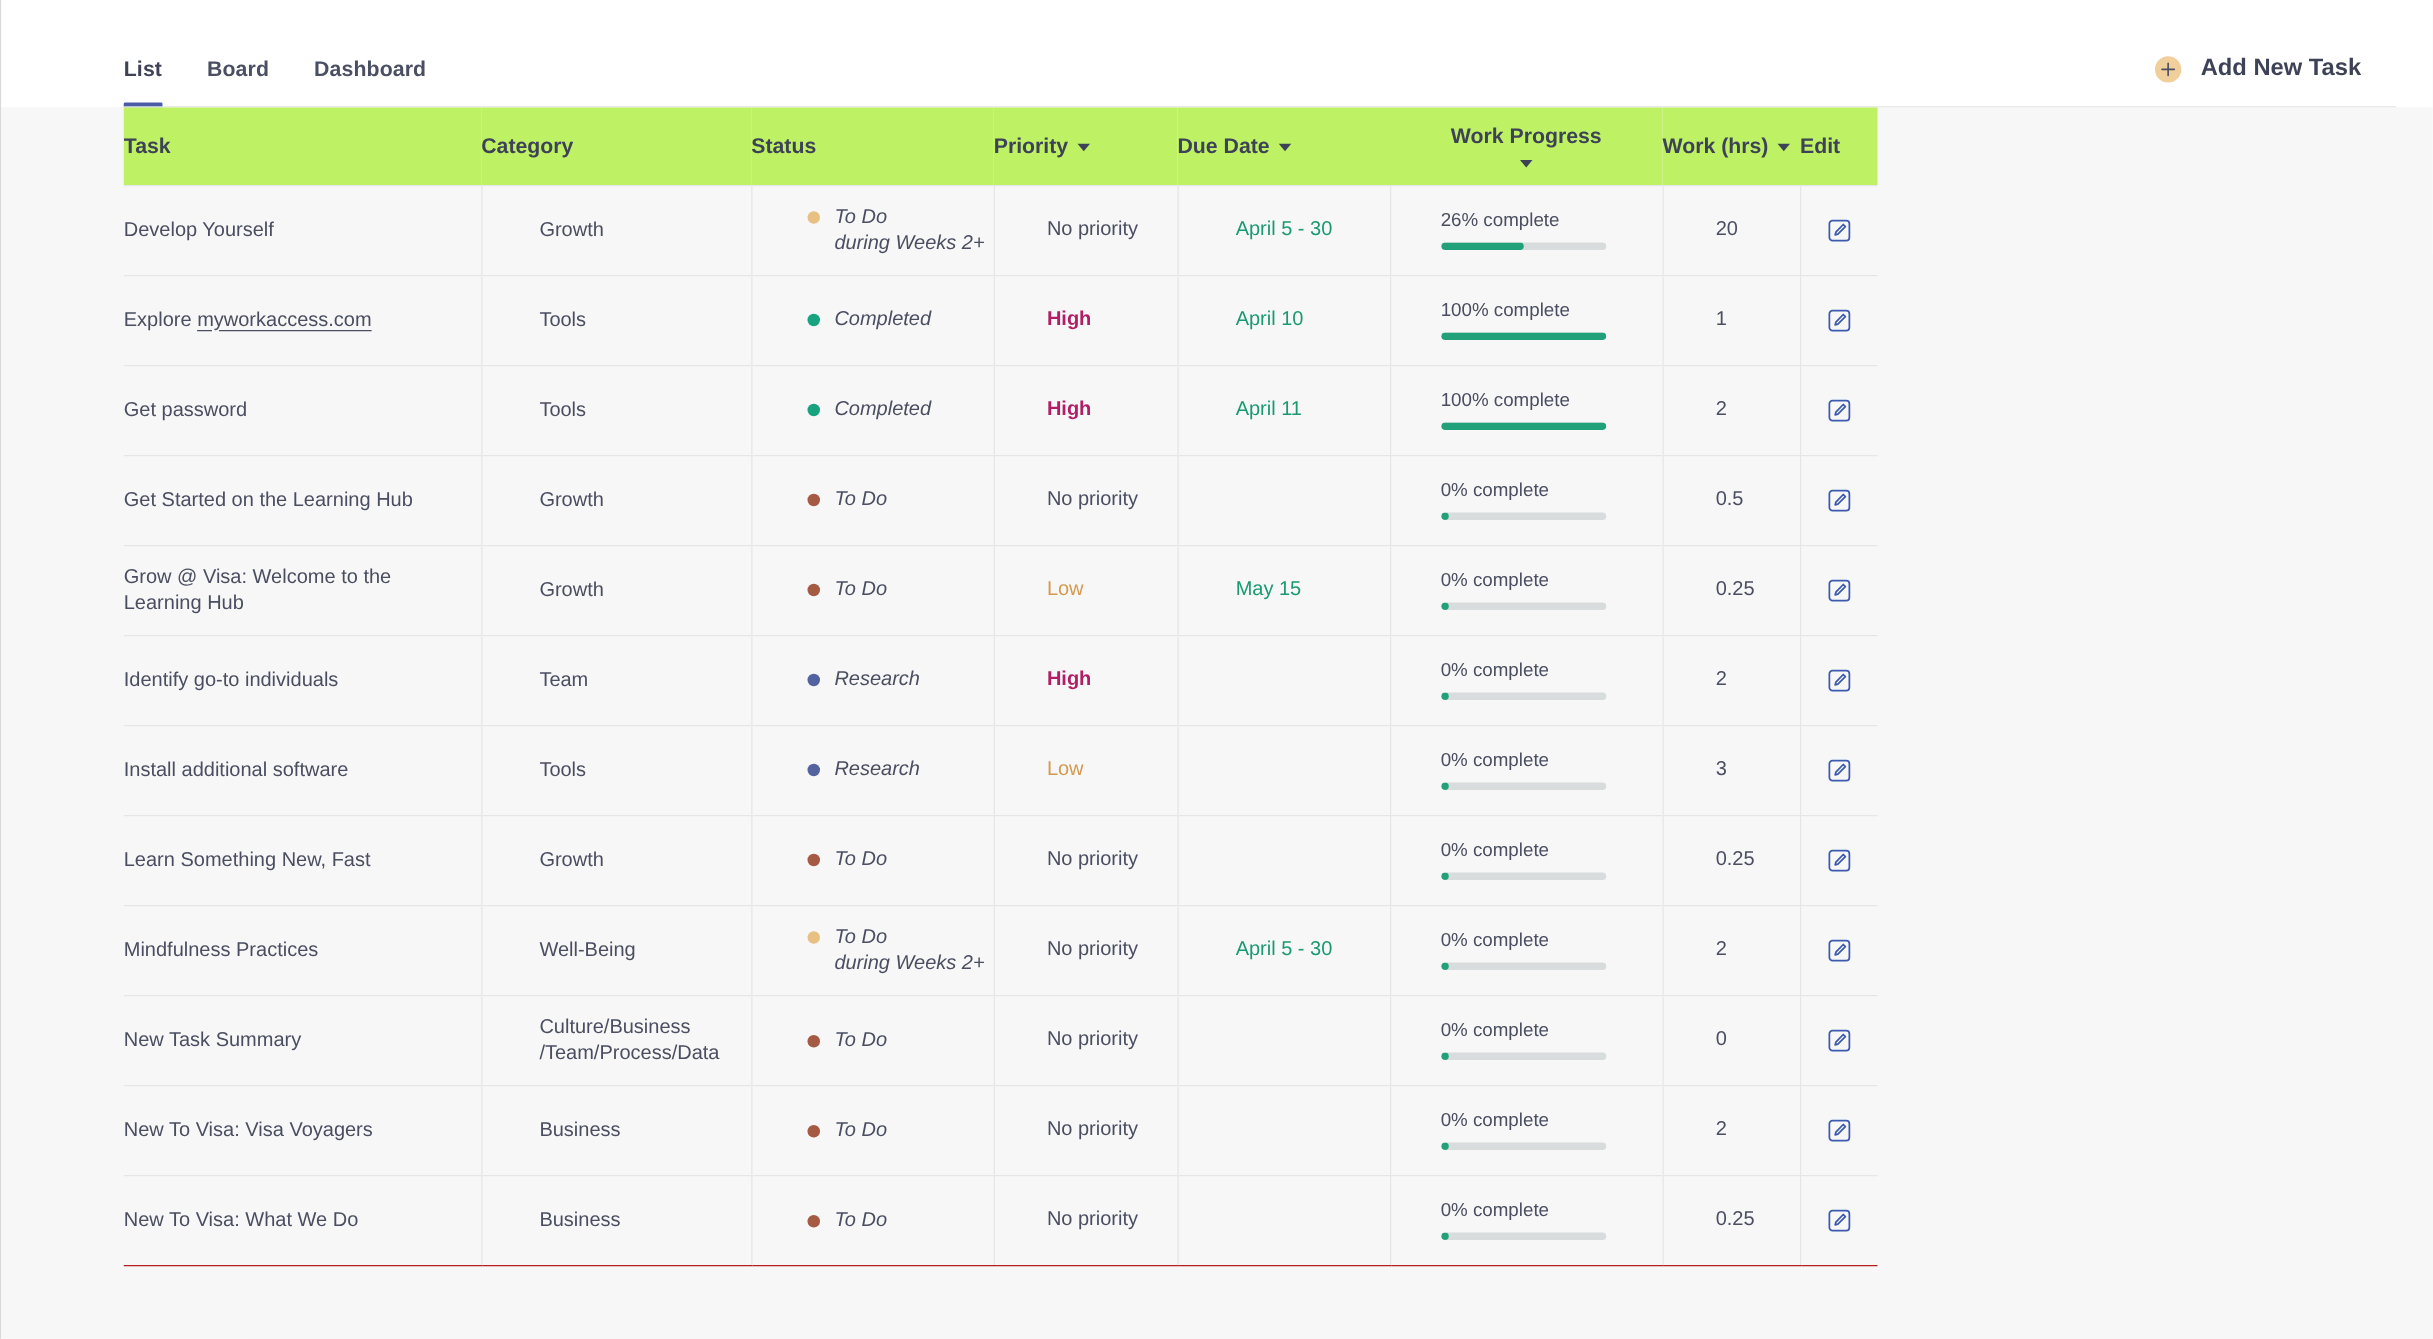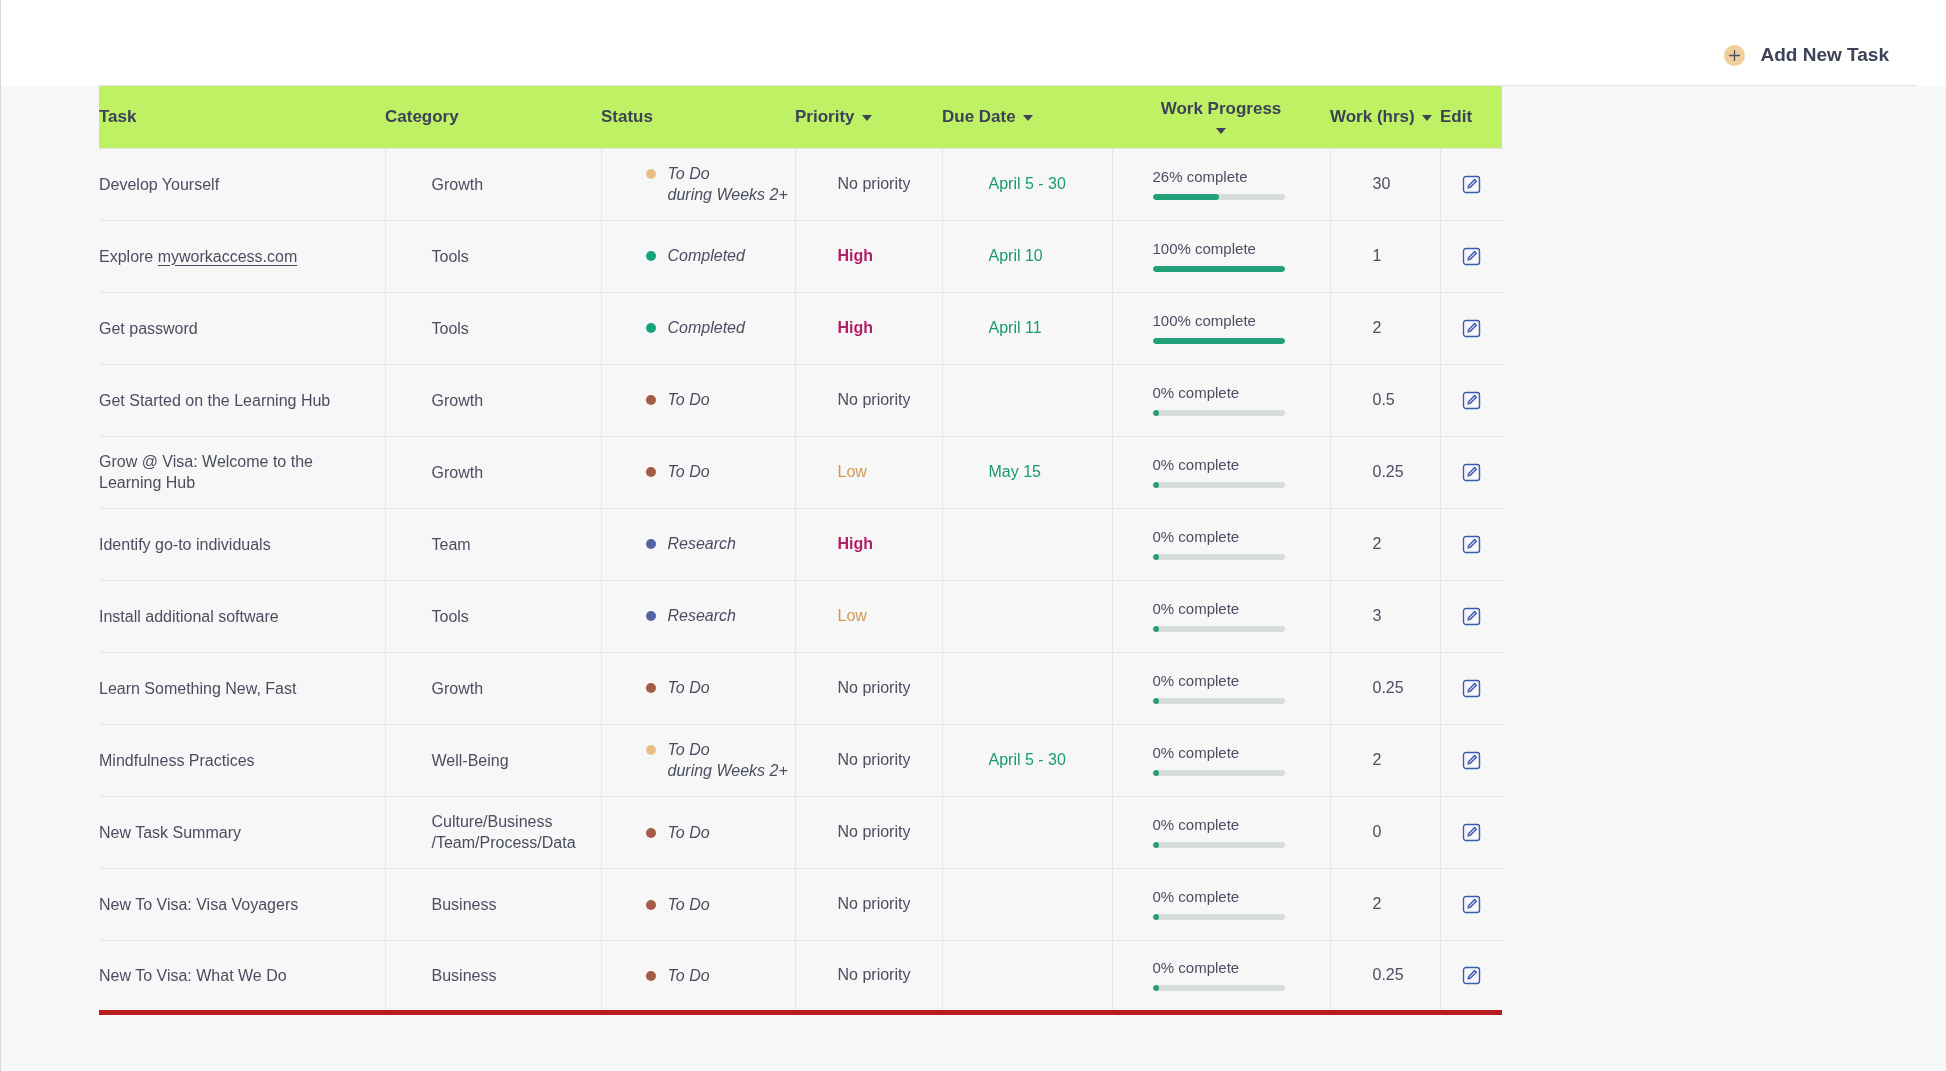--- a/index.html
+++ b/index.html
@@ -104,21 +104,21 @@
   tbody td {
     border-top: 1px solid #e6e6e6;
     border-right: 1px solid #e6e6e6;
     padding: 14px 0;
     vertical-align: middle;
     font-size: 16px;
     color: #4a4e60;
     background: #f7f7f7;
     height: 72px;
   }
-  tbody tr:last-child td { border-bottom: 5px solid #b91c1c; }
+  tbody tr:last-child td { border-bottom: 1px solid #b91c1c; }
   tbody td.c-edit { border-right: none; }
   tbody td.c-task { padding-right: 18px; }
 
   .task-name { line-height: 1.32; }
   .task-link { color: #4a4e60; text-decoration: underline; text-underline-offset: 3px; }
 
   td.c-cat, td.c-status, td.c-pri, td.c-due, td.c-prog, td.c-hrs, td.c-edit { padding-left: 0; }
   .cell-pad { padding-left: 46px; }
   .cell-pad-s { padding-left: 44px; }
   .cell-pad-p { padding-left: 42px; }
@@ -153,20 +153,25 @@
   
   .edit-btn { display: flex; align-items: center; justify-content: center; cursor: pointer; }
   .edit-btn svg { display: block; }
 </style>
 </head>
 <body>
 
 <div id="app">
 
   <div class="topbar">
+    <div class="tabs">
+      <div class="tab active"><span>List</span></div>
+      <div class="tab"><span>Board</span></div>
+      <div class="tab"><span>Dashboard</span></div>
+    </div>
     <div class="spacer"></div>
     <div class="addtask">
       <span class="plus-circle">
         <svg width="13" height="13" viewBox="0 0 13 13" aria-hidden="true">
           <path d="M6.5 1.6 V11.4 M1.6 6.5 H11.4" stroke="#4b4f63" stroke-width="1.3" stroke-linecap="round"></path>
         </svg>
       </span>
       <span class="addtask-label">Add New Task</span>
     </div>
   </div>
@@ -254,21 +259,21 @@
             </td>
             <td class="c-prog">
               <div class="cell-pad-w">
                 <div class="prog-label">26% complete</div>
                 <div class="prog-track">
                   <div class="prog-fill" style="width: 50%;"></div>
                 </div>
               </div>
             </td>
             <td class="c-hrs">
-              <div class="cell-pad-h">30</div>
+              <div class="cell-pad-h">20</div>
             </td>
             <td class="c-edit">
               <div class="edit-btn">
                 <svg width="19" height="19" viewBox="0 0 19 19" aria-hidden="true">
                   <rect x="1.5" y="1.5" width="16" height="16" rx="2.5" fill="none" stroke="#3c5bb0" stroke-width="1.4"></rect>
                   <path d="M12.6 4.6 L14.3 6.3 L8.3 12.3 L6.1 12.9 L6.7 10.7 Z" fill="none" stroke="#3c5bb0" stroke-width="1.4" stroke-linejoin="round"></path>
                 </svg>
               </div>
             </td>
           </tr>

